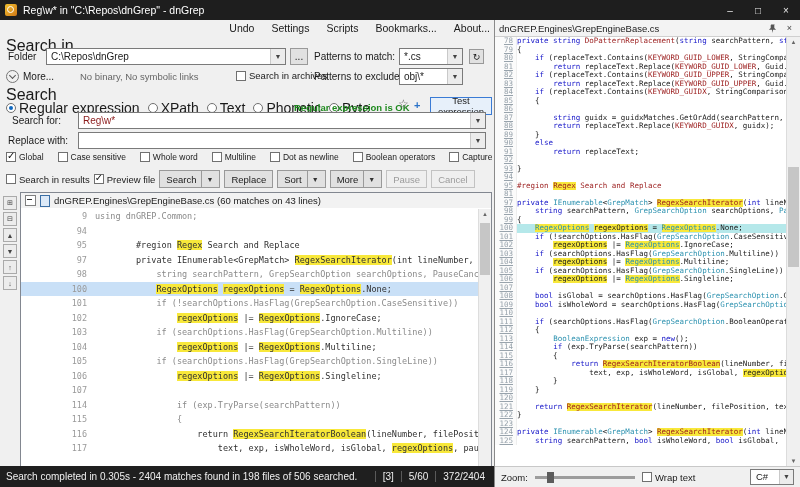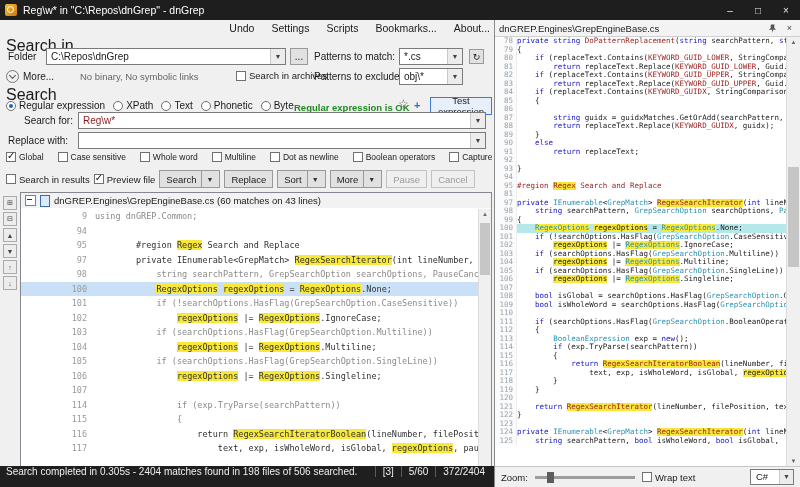--- a/index.html
+++ b/index.html
@@ -38,21 +38,21 @@
   .valred{color:#8b1a1a;}
 
   
   .cbwrap,.rdwrap{display:inline-flex;align-items:center;gap:3px;white-space:nowrap;}
   .cb{width:10px;height:10px;border:1px solid #707070;background:#fff;box-sizing:border-box;position:relative;flex:none;}
   .cb.on::after{content:"✓";position:absolute;left:0px;top:-3px;font-size:10px;color:#111;}
   .rd{width:10px;height:10px;border:1px solid #707070;border-radius:50%;background:#fff;box-sizing:border-box;position:relative;flex:none;}
   .rd.on::after{content:"";position:absolute;left:2px;top:2px;width:4px;height:4px;border-radius:50%;background:#1068c0;}
 
   
-  .modes{position:absolute;top:80px;left:6px;display:flex;gap:8px;font-size:10px;align-items:center;}
+  .modes{position:absolute;top:80px;left:6px;display:flex;gap:8px;font-size:14px;align-items:center;}
   .validation{position:absolute;top:82px;left:294px;color:#1f8a1f;font-size:9.5px;font-weight:bold;}
   .staricon{position:absolute;top:77px;left:398px;font-size:12px;color:#666;}
   .plusicon{position:absolute;top:79px;left:414px;font-size:11px;color:#2a72c8;font-weight:bold;}
   .testbtn{top:77px;left:430px;width:62px;height:18px;font-size:9.5px;background:#e7f0fa;border:1px solid #3a7bd5;}
 
   
   .opts{position:absolute;top:132px;left:6px;width:486px;display:flex;gap:14px;font-size:8.5px;overflow:hidden;align-items:center;}
   .actions{position:absolute;top:150px;left:6px;width:486px;display:flex;gap:4px;align-items:center;font-size:9.5px;}
   .abtn{background:#e1e1e1;border:1px solid #999;height:18px;box-sizing:border-box;display:flex;align-items:center;
     padding:0 6px;font-size:9.5px;font-family:inherit;color:#1a1a1a;}
@@ -79,33 +79,33 @@
   .rtext{color:#303030;overflow:hidden;}
   .rline.ctx .rtext{color:#8a8a8a;}
   .rline.sel{background:#c9e0f7;}
   .rscroll{position:absolute;top:16px;right:0;bottom:0;width:12px;background:#f0f0f0;border-left:1px solid #ddd;font-size:6px;color:#666;text-align:center;}
   .rthumb{position:absolute;left:1px;right:1px;top:14px;height:52px;background:#c6c6c6;}
   .sarrow{height:10px;line-height:10px;}
   .sarrow.dn{position:absolute;bottom:0;left:0;right:0;}
 
   
   .statusbar{position:absolute;left:0;top:466px;width:494px;height:21px;background:#1f1f1f;color:#efefef;
-    display:flex;align-items:flex-start;font-size:10px;padding-left:6px;box-sizing:border-box;}
+    display:flex;align-items:center;font-size:10px;padding-left:6px;box-sizing:border-box;}
   .statmsg{flex:1;white-space:nowrap;overflow:hidden;}
   .stsegs{display:flex;margin-right:2px;}
   .stseg{padding:0 7px;border-left:1px solid #5a5a5a;white-space:nowrap;}
 
   
   .pheader{position:absolute;left:0;top:0;right:0;height:17px;background:#f3f3f3;border-bottom:1px solid #cfcfcf;
     display:flex;align-items:center;font-size:9.5px;padding:0 4px;box-sizing:border-box;gap:4px;}
   .ptitle{flex:1;white-space:nowrap;overflow:hidden;}
   .picon{width:13px;height:13px;display:flex;align-items:center;justify-content:center;color:#444;font-size:9px;flex:none;}
   .pcode{position:absolute;top:17px;left:0;right:13px;bottom:21px;background:#fff;overflow:hidden;}
   .pline{height:8.5px;line-height:8.5px;display:flex;white-space:pre;font-family:"DejaVu Sans Mono","Liberation Mono",monospace;font-size:7.5px;color:#1a1a1a;}
-  .pnum{width:18px;flex:none;text-align:right;padding-right:3px;color:#98a3ac;background:#fbfbfb;border-right:1px solid #eee;}
+  .pnum{width:18px;flex:none;text-align:right;padding-right:3px;color:#98a3ac;background:#fbfbfb;border-right:1px solid #eee;text-decoration:underline;}
   .ptext{overflow:hidden;}
   .pline.cur{background:#b5e8ea;}
   .k{color:#1414c8;}
   .t{color:#2b91af;}
   .r{color:#9a1b1b;}
   .hl{background:#f8e83a;margin-top:32px;}
   .pscroll{position:absolute;top:17px;right:0;bottom:21px;width:13px;background:#f0f0f0;border-left:1px solid #dcdcdc;font-size:6px;color:#666;text-align:center;}
   .pthumb{position:absolute;left:1px;right:1px;top:130px;height:100px;background:#c6c6c6;}
   .pbottom{position:absolute;left:0;right:0;bottom:0;height:21px;background:#f0f0f0;border-top:1px solid #c8c8c8;
     display:flex;align-items:center;gap:7px;padding:0 6px;box-sizing:border-box;font-size:9.5px;}
@@ -193,21 +193,21 @@
         <span class="rdwrap">
           <span class="rd"></span>
           <span>Byte</span>
         </span>
       </div>
     <div class="validation">Regular expression is OK</div>
     <div class="staricon">☆</div>
     <div class="plusicon">+</div>
     <div class="btn testbtn">Test expression</div>
 
-    <div class="lbl small" style="top:95px;left:24px;">Search for:</div>
+    <div class="lbl small" style="top:95px;left:12px;">Search for:</div>
     <div class="combo" style="top:92px;left:78px;width:408px;">
       <span class="valred">Reg\w*</span>
       <span class="arrowzone">▼</span>
     </div>
     <div class="lbl small" style="top:115px;left:8px;">Replace with:</div>
     <div class="combo" style="top:112px;left:78px;width:408px;">
       <span></span>
       <span class="arrowzone">▼</span>
     </div>
 

